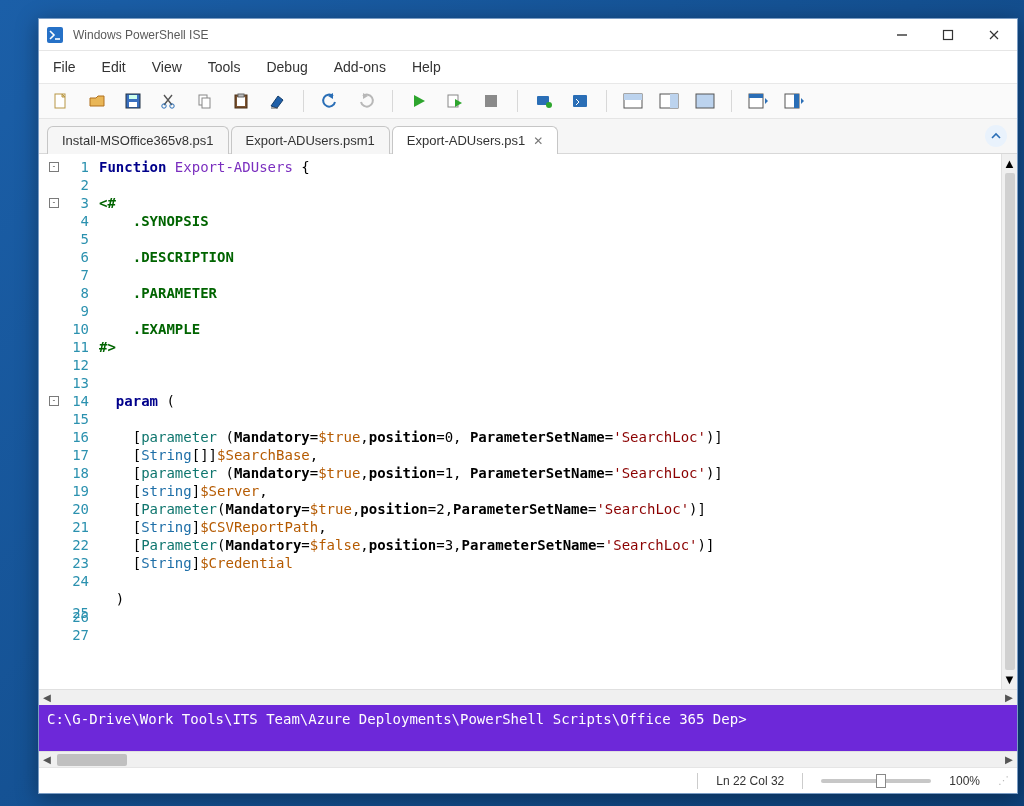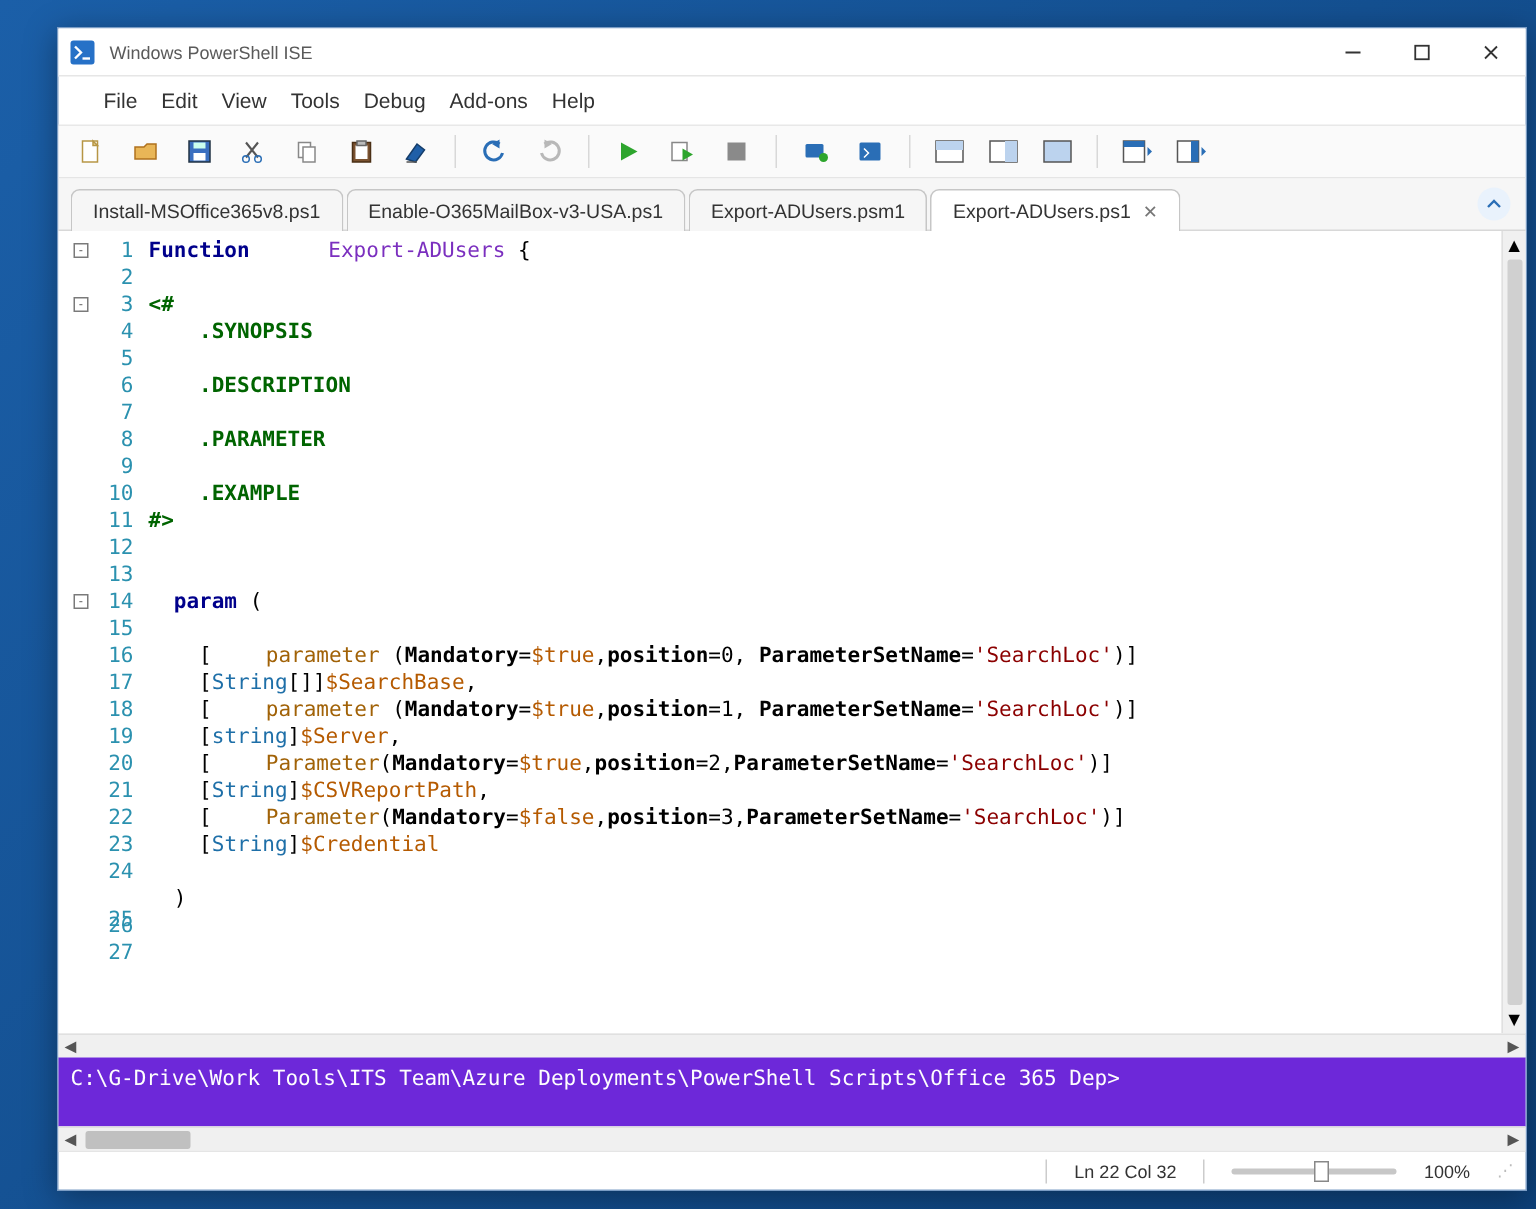--- a/index.html
+++ b/index.html
@@ -36,22 +36,22 @@
   margin: 0 8px 0 6px;
   display: inline-flex;
   align-items: center; justify-content: center;
 }
 .titlebar .title { color: #5a5a5a; font-size: 12px; flex:1; }
 .win-controls { display:flex; }
 .win-btn { width:46px; height:32px; display:flex; align-items:center; justify-content:center; color:#2b2b2b; }
 .win-btn svg { stroke:#444; fill:none; }
 
 .menubar {
-  display:flex; gap: 4px;
-  padding: 4px 24px;
+  display:flex; gap: 14px;
+  padding: 4px 8px;
   color:#333;
   font-size:14px;
   border-bottom: 1px solid #e8e8e8;
 }
 .menuitem { padding: 4px 6px; cursor: default; }
 
 .toolbar {
   display:flex; align-items:center; gap:8px;
   padding: 4px 8px;
   background:#fafafa;
@@ -117,23 +117,23 @@
   flex:1;
   font-family: Consolas, "Lucida Console", monospace;
   font-size:14px;
   line-height:18px;
   padding:4px 6px;
   white-space:pre;
   overflow:hidden;
   position:relative;
 }
 .t-kw { color:#00008b; font-weight:bold; }
-.t-cmdlet { color:#7b2fbf;margin-left:44px; }
+.t-cmdlet { color:#7b2fbf; }
 .t-com { color:#006400; font-weight:bold; }
-.t-attr { color:#a16207;margin-left:36px; } 
+.t-attr { color:#0f766e; } 
 .t-type { color:#1e6fa8; } 
 .t-named { color:#000; font-weight:bold; } 
 .t-str { color:#8b0000; }
 .t-var { color:#b55a00; }
 .t-plain { color:#000; }
 
 .editor-scroll-v {
   width:16px; background:#f0f0f0; border-left:1px solid #e0e0e0;
   display:flex; flex-direction:column; align-items:center; justify-content:space-between;
   padding:2px 0;
@@ -345,23 +345,20 @@
           <path d="M17 6 L20 9 L17 12" fill="#2a6eb6"></path>
         </svg>
       </div>
     </div>
 
   <div class="tabstrip" id="tabstrip">
     <div class="filetab">
         <span>Install-MSOffice365v8.ps1</span>
       </div>
       <div class="filetab">
-        <span>Enable-O365MailBox-v3-USA.ps1</span>
-      </div>
-      <div class="filetab">
         <span>Export-ADUsers.psm1</span>
       </div>
       <div class="filetab active">
         <span>Export-ADUsers.ps1</span>
         <span class="tabclose">✕</span>
       </div>
       <div class="collapse-btn">
       <svg width="12" height="12">
           <path d="M2 8 L6 4 L10 8" stroke="#2a6eb6" fill="none" stroke-width="1.6"></path>
         </svg>

